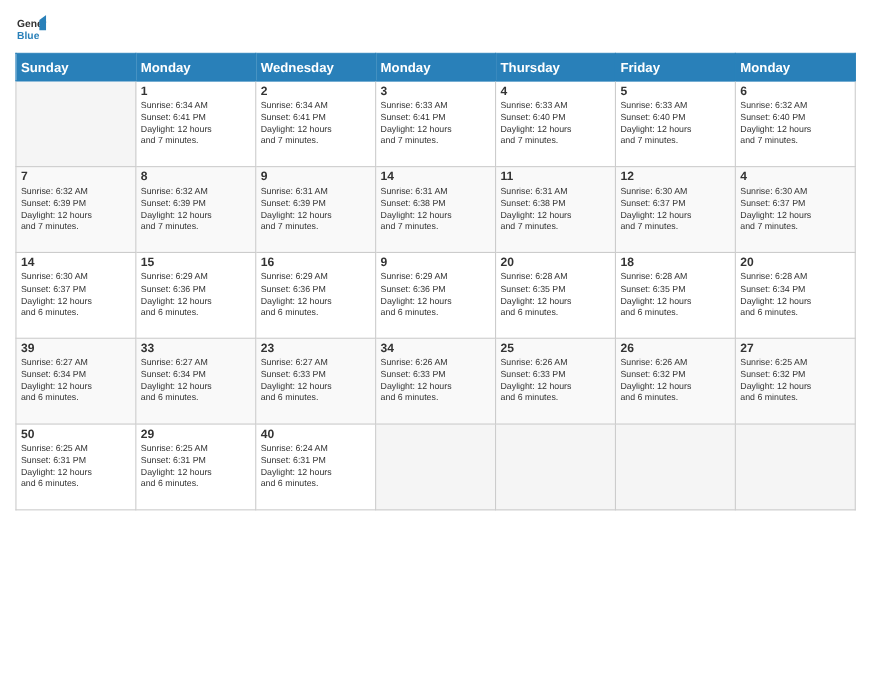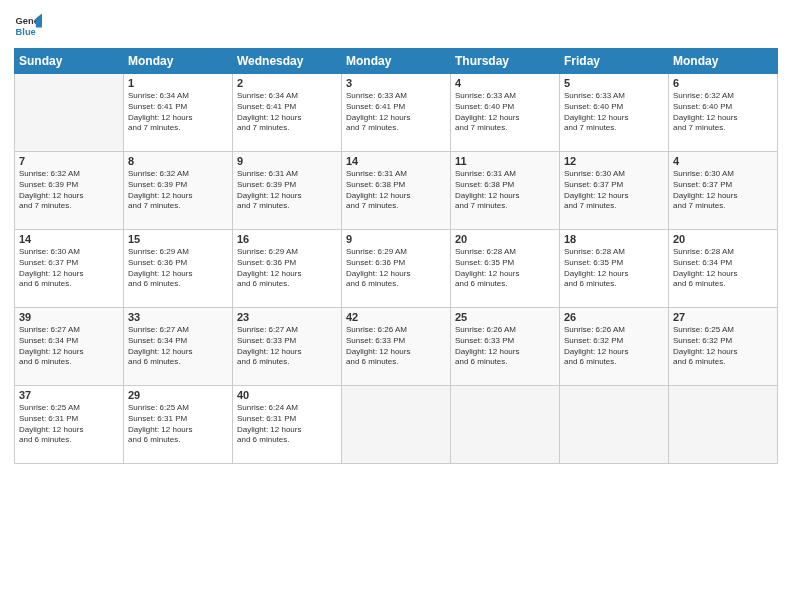--- a/index.html
+++ b/index.html
@@ -206,39 +206,39 @@
           </td>
           <td>
             <span class="day-num">33</span>
             <div class="cell-text">Sunrise: 6:27 AM<br>Sunset: 6:34 PM<br>Daylight: 12 hours<br>and 6 minutes.</div>
           </td>
           <td>
             <span class="day-num">23</span>
             <div class="cell-text">Sunrise: 6:27 AM<br>Sunset: 6:33 PM<br>Daylight: 12 hours<br>and 6 minutes.</div>
           </td>
           <td>
-            <span class="day-num">42</span>
+            <span class="day-num">34</span>
             <div class="cell-text">Sunrise: 6:26 AM<br>Sunset: 6:33 PM<br>Daylight: 12 hours<br>and 6 minutes.</div>
           </td>
           <td>
             <span class="day-num">25</span>
             <div class="cell-text">Sunrise: 6:26 AM<br>Sunset: 6:33 PM<br>Daylight: 12 hours<br>and 6 minutes.</div>
           </td>
           <td>
             <span class="day-num">26</span>
             <div class="cell-text">Sunrise: 6:26 AM<br>Sunset: 6:32 PM<br>Daylight: 12 hours<br>and 6 minutes.</div>
           </td>
           <td>
             <span class="day-num">27</span>
             <div class="cell-text">Sunrise: 6:25 AM<br>Sunset: 6:32 PM<br>Daylight: 12 hours<br>and 6 minutes.</div>
           </td>
         </tr>
         <tr>
           <td>
-            <span class="day-num">37</span>
+            <span class="day-num">50</span>
             <div class="cell-text">Sunrise: 6:25 AM<br>Sunset: 6:31 PM<br>Daylight: 12 hours<br>and 6 minutes.</div>
           </td>
           <td>
             <span class="day-num">29</span>
             <div class="cell-text">Sunrise: 6:25 AM<br>Sunset: 6:31 PM<br>Daylight: 12 hours<br>and 6 minutes.</div>
           </td>
           <td>
             <span class="day-num">40</span>
             <div class="cell-text">Sunrise: 6:24 AM<br>Sunset: 6:31 PM<br>Daylight: 12 hours<br>and 6 minutes.</div>
           </td>

